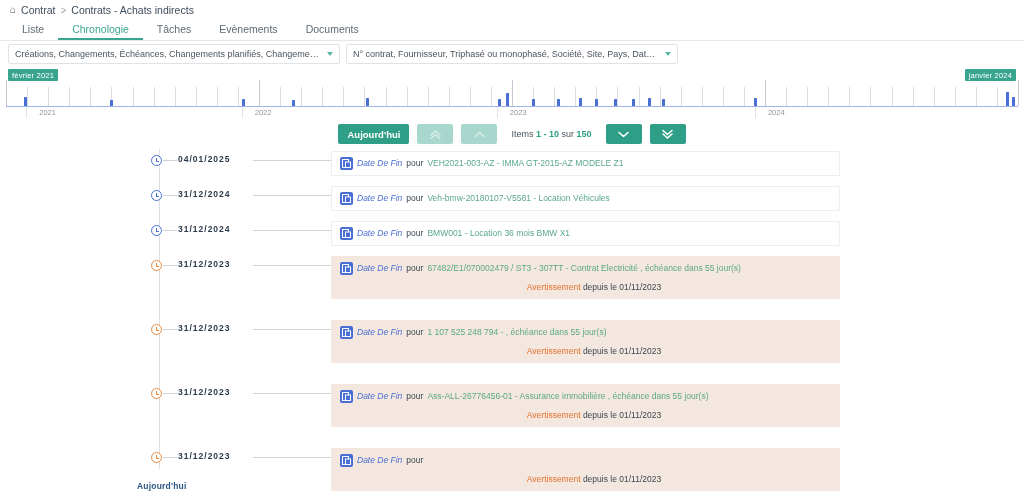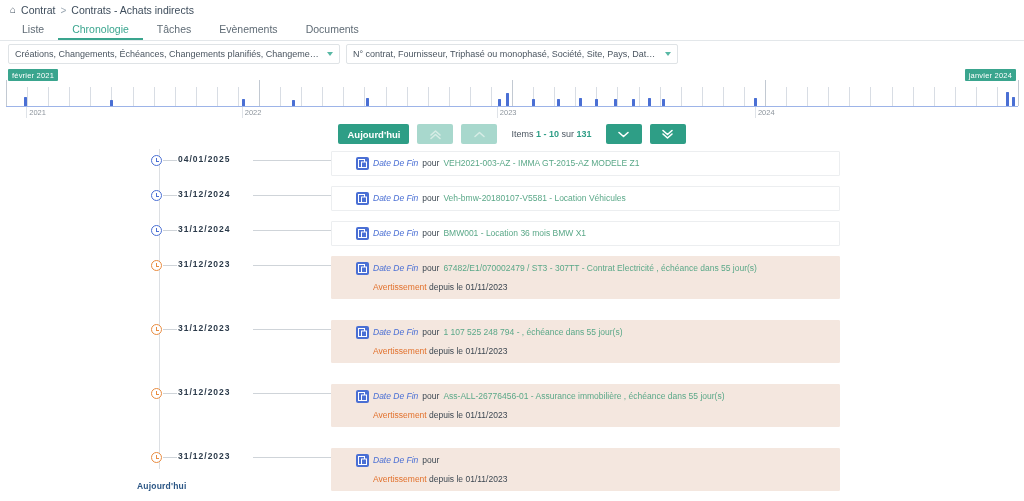--- a/index.html
+++ b/index.html
@@ -126,21 +126,21 @@
     bottom: 0;
     width: 3px;
     background: #4a6fd4;
     border-radius: .5px;
   }
   .yearlbl {
     position: absolute;
     top: 39px;
     font-size: 7.5px;
     color: #8d959d;
-    padding-left: 3px;
+    padding-left: 13px;
   }
   .yearline {
     position: absolute;
     top: 38px;
     width: 1px;
     height: 11px;
     background: #dfe3e8;
   }
 
   
@@ -250,22 +250,23 @@
   }
 
   .card {
     position: absolute;
     left: 331px;
     width: 509px;
     top: 0;
     border: 1px solid #eceef0;
     background: #fff;
     border-radius: 1px;
-    padding: 5px 24px;
+    padding: 5px 8px;
     min-height: 24px;
+    text-align: center;
   }
   .card.warn {
     background: #f4e7df;
     border-color: #f4e7df;
     min-height: 43px;
   }
   .card-line {
     display: flex;
     align-items: center;
     gap: 4px;
@@ -429,21 +430,21 @@
   </div>
   <div class="btn disabled">
     <svg width="13" height="9" viewBox="0 0 13 9">
       <path d="M2 6.5 L6.5 2.5 L11 6.5" fill="none" stroke="#d6ece5" stroke-width="1.6" stroke-linecap="round" stroke-linejoin="round"></path>
     </svg>
   </div>
   <div class="counts">
     <span>Items</span>
     <b>1 - 10</b>
     <span>sur</span>
-    <b>131</b>
+    <b>150</b>
   </div>
   <div class="btn">
     <svg width="13" height="9" viewBox="0 0 13 9">
       <path d="M2 2.5 L6.5 6.5 L11 2.5" fill="none" stroke="#ffffff" stroke-width="1.6" stroke-linecap="round" stroke-linejoin="round"></path>
     </svg>
   </div>
   <div class="btn">
     <svg width="13" height="11" viewBox="0 0 13 11">
       <path d="M2 1.5 L6.5 5.5 L11 1.5" fill="none" stroke="#ffffff" stroke-width="1.6" stroke-linecap="round" stroke-linejoin="round"></path>
       <path d="M2 5 L6.5 9 L11 5" fill="none" stroke="#ffffff" stroke-width="1.6" stroke-linecap="round" stroke-linejoin="round"></path>

